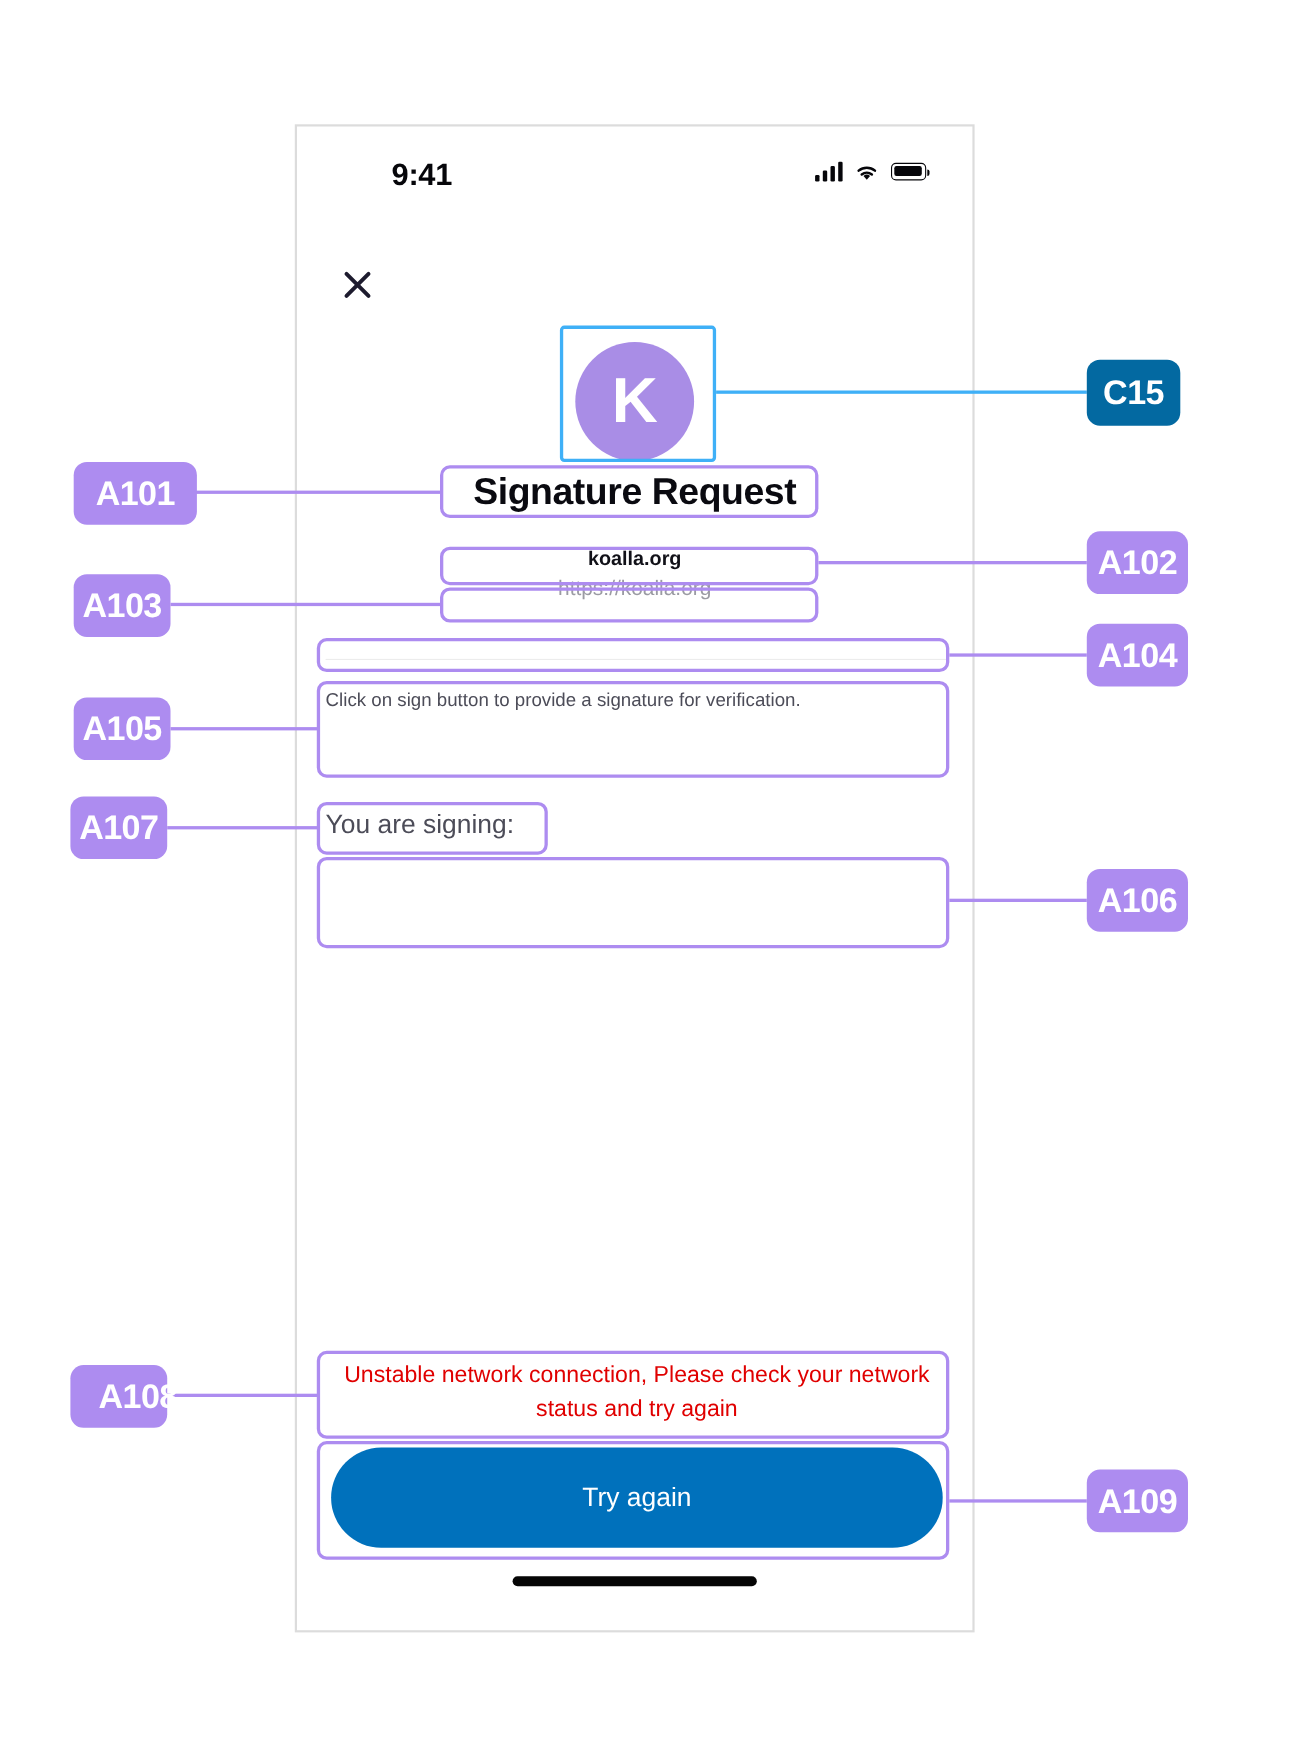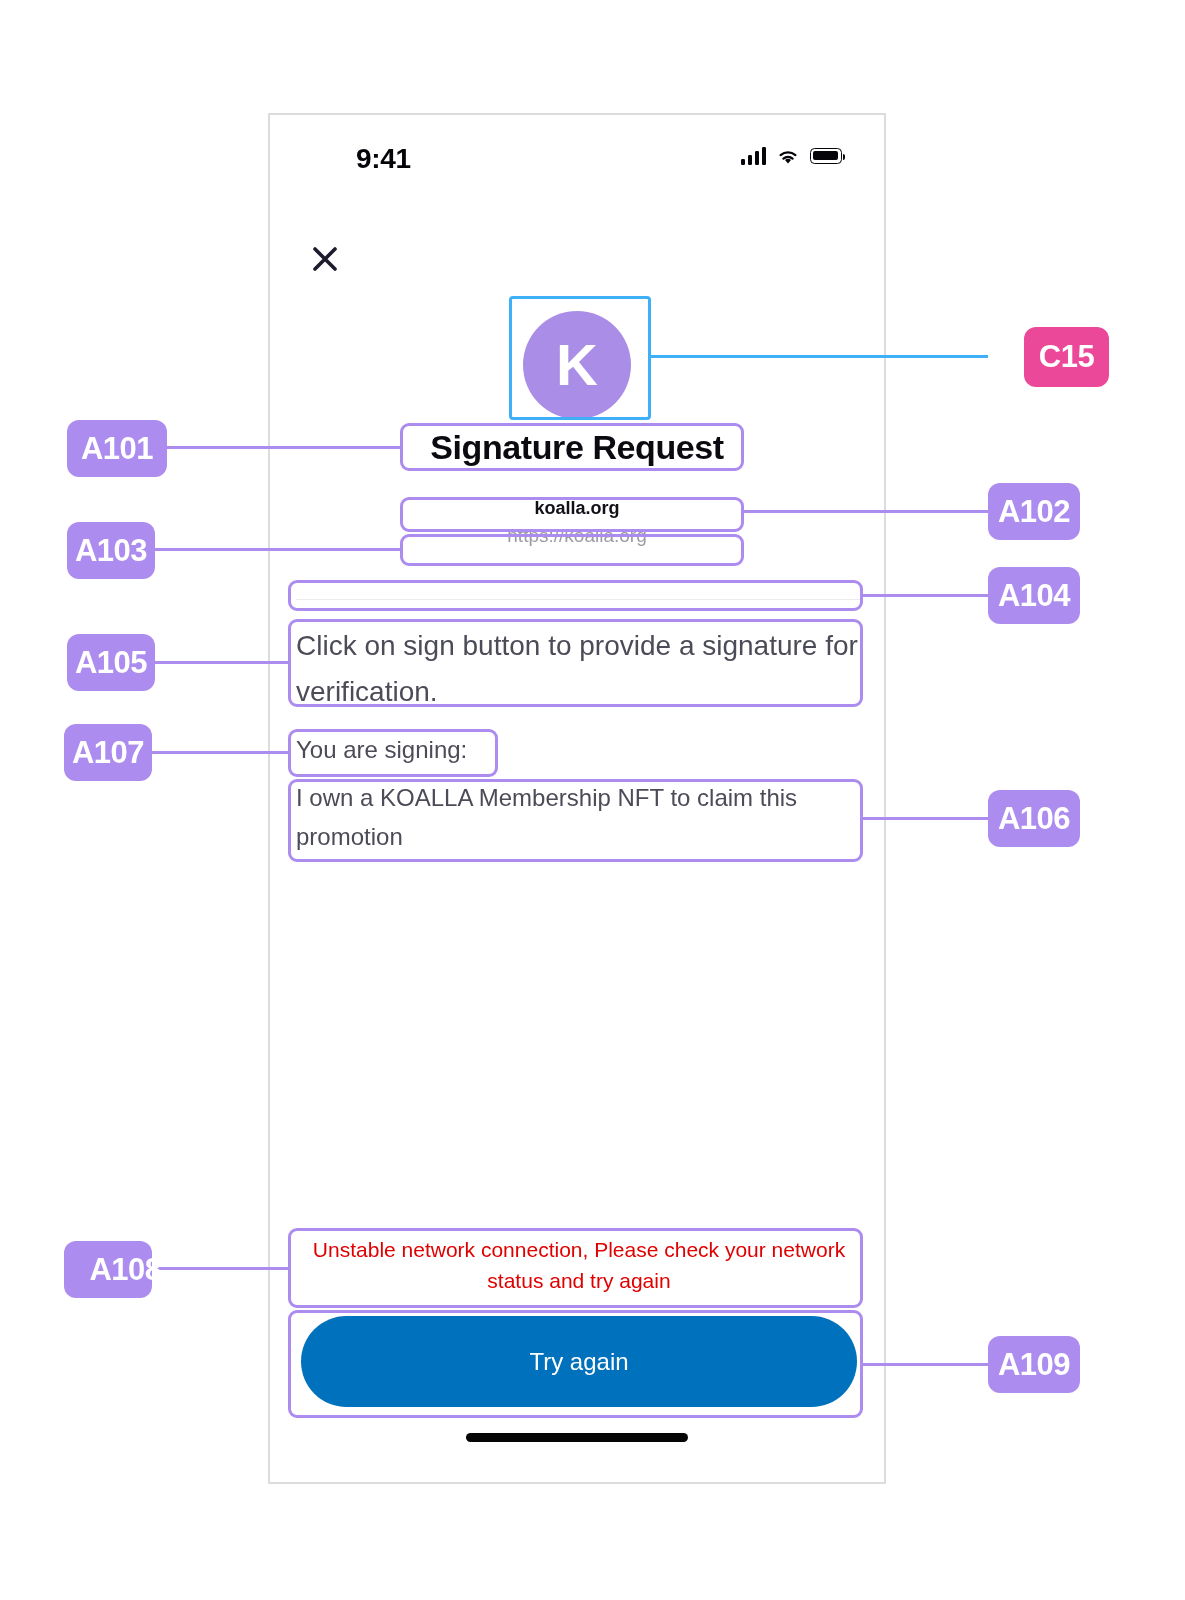--- a/index.html
+++ b/index.html
@@ -129,21 +129,21 @@
     position: absolute;
     left: 26px; top: 484px;
     width: 566px;
     height: 1px;
     background: #ececec;
   }
   .body-text {
     position: absolute;
     left: 26px; top: 508px;
     width: 566px;
-    font-size: 28px;
+    font-size: 17px;
     line-height: 1.63;
     color: #4c4c58;
   }
   .signing-label {
     position: absolute;
     left: 26px; top: 618px;
     font-size: 24px;
     line-height: 1.4;
     color: #4c4c58;
   }
@@ -208,21 +208,21 @@
     background: #ad8cf0;
     color: #ffffff;
     border-radius: 12px;
     font-size: 31px;
     font-weight: 700;
     display: flex;
     align-items: center;
     justify-content: center;
     letter-spacing: -0.5px;
   }
-  .ann-tag.blue { background: #ec4899; margin-left: 36px; }
+  .ann-tag.blue { background: #0369a1; }
 </style>
 </head>
 <body>
 
 <div id="root">
 
   <div class="phone">
 
     <div class="statusbar">
       <div class="status-time">9:41</div>
@@ -257,35 +257,34 @@
     </div>
 
     <div class="sheet-title">Signature Request</div>
     <div class="domain">koalla.org</div>
     <div class="domain-url">https://koalla.org</div>
 
     <div class="divider"></div>
 
     <div class="body-text">Click on sign button to provide a signature for verification.</div>
     <div class="signing-label">You are signing:</div>
-    <div class="signing-message">I own a KOALLA Membership NFT to claim this promotion</div>
 
     <div class="error-text">Unstable network connection, Please check your network status and try again</div>
     <button class="cta-button">Try again</button>
 
     <div class="home-indicator"></div>
   </div>
 
   <div class="ann-box blue" style="left:509px; top:296px; width:142px; height:124px;"></div>
   <div class="ann-line blue" style="left:651px; top:355px; width:337px;"></div>
   <div class="ann-tag blue" style="left:988px; top:327px; width:85px; height:60px;">C15</div>
 
   <div class="ann-box" style="left:400px; top:423px; width:344px; height:48px;"></div>
   <div class="ann-line" style="left:155px; top:446px; width:246px;"></div>
-  <div class="ann-tag" style="left:67px; top:420px; width:100px; height:57px;">A101</div>
+  <div class="ann-tag" style="left:67px; top:420px; width:112px; height:57px;">A101</div>
 
   <div class="ann-box" style="left:400px; top:497px; width:344px; height:35px;"></div>
   <div class="ann-line" style="left:744px; top:510px; width:244px;"></div>
   <div class="ann-tag" style="left:988px; top:483px; width:92px; height:57px;">A102</div>
 
   <div class="ann-box" style="left:400px; top:534px; width:344px; height:32px;"></div>
   <div class="ann-line" style="left:155px; top:548px; width:246px;"></div>
   <div class="ann-tag" style="left:67px; top:522px; width:88px; height:57px;">A103</div>
 
   <div class="ann-box" style="left:288px; top:580px; width:575px; height:31px;"></div>

